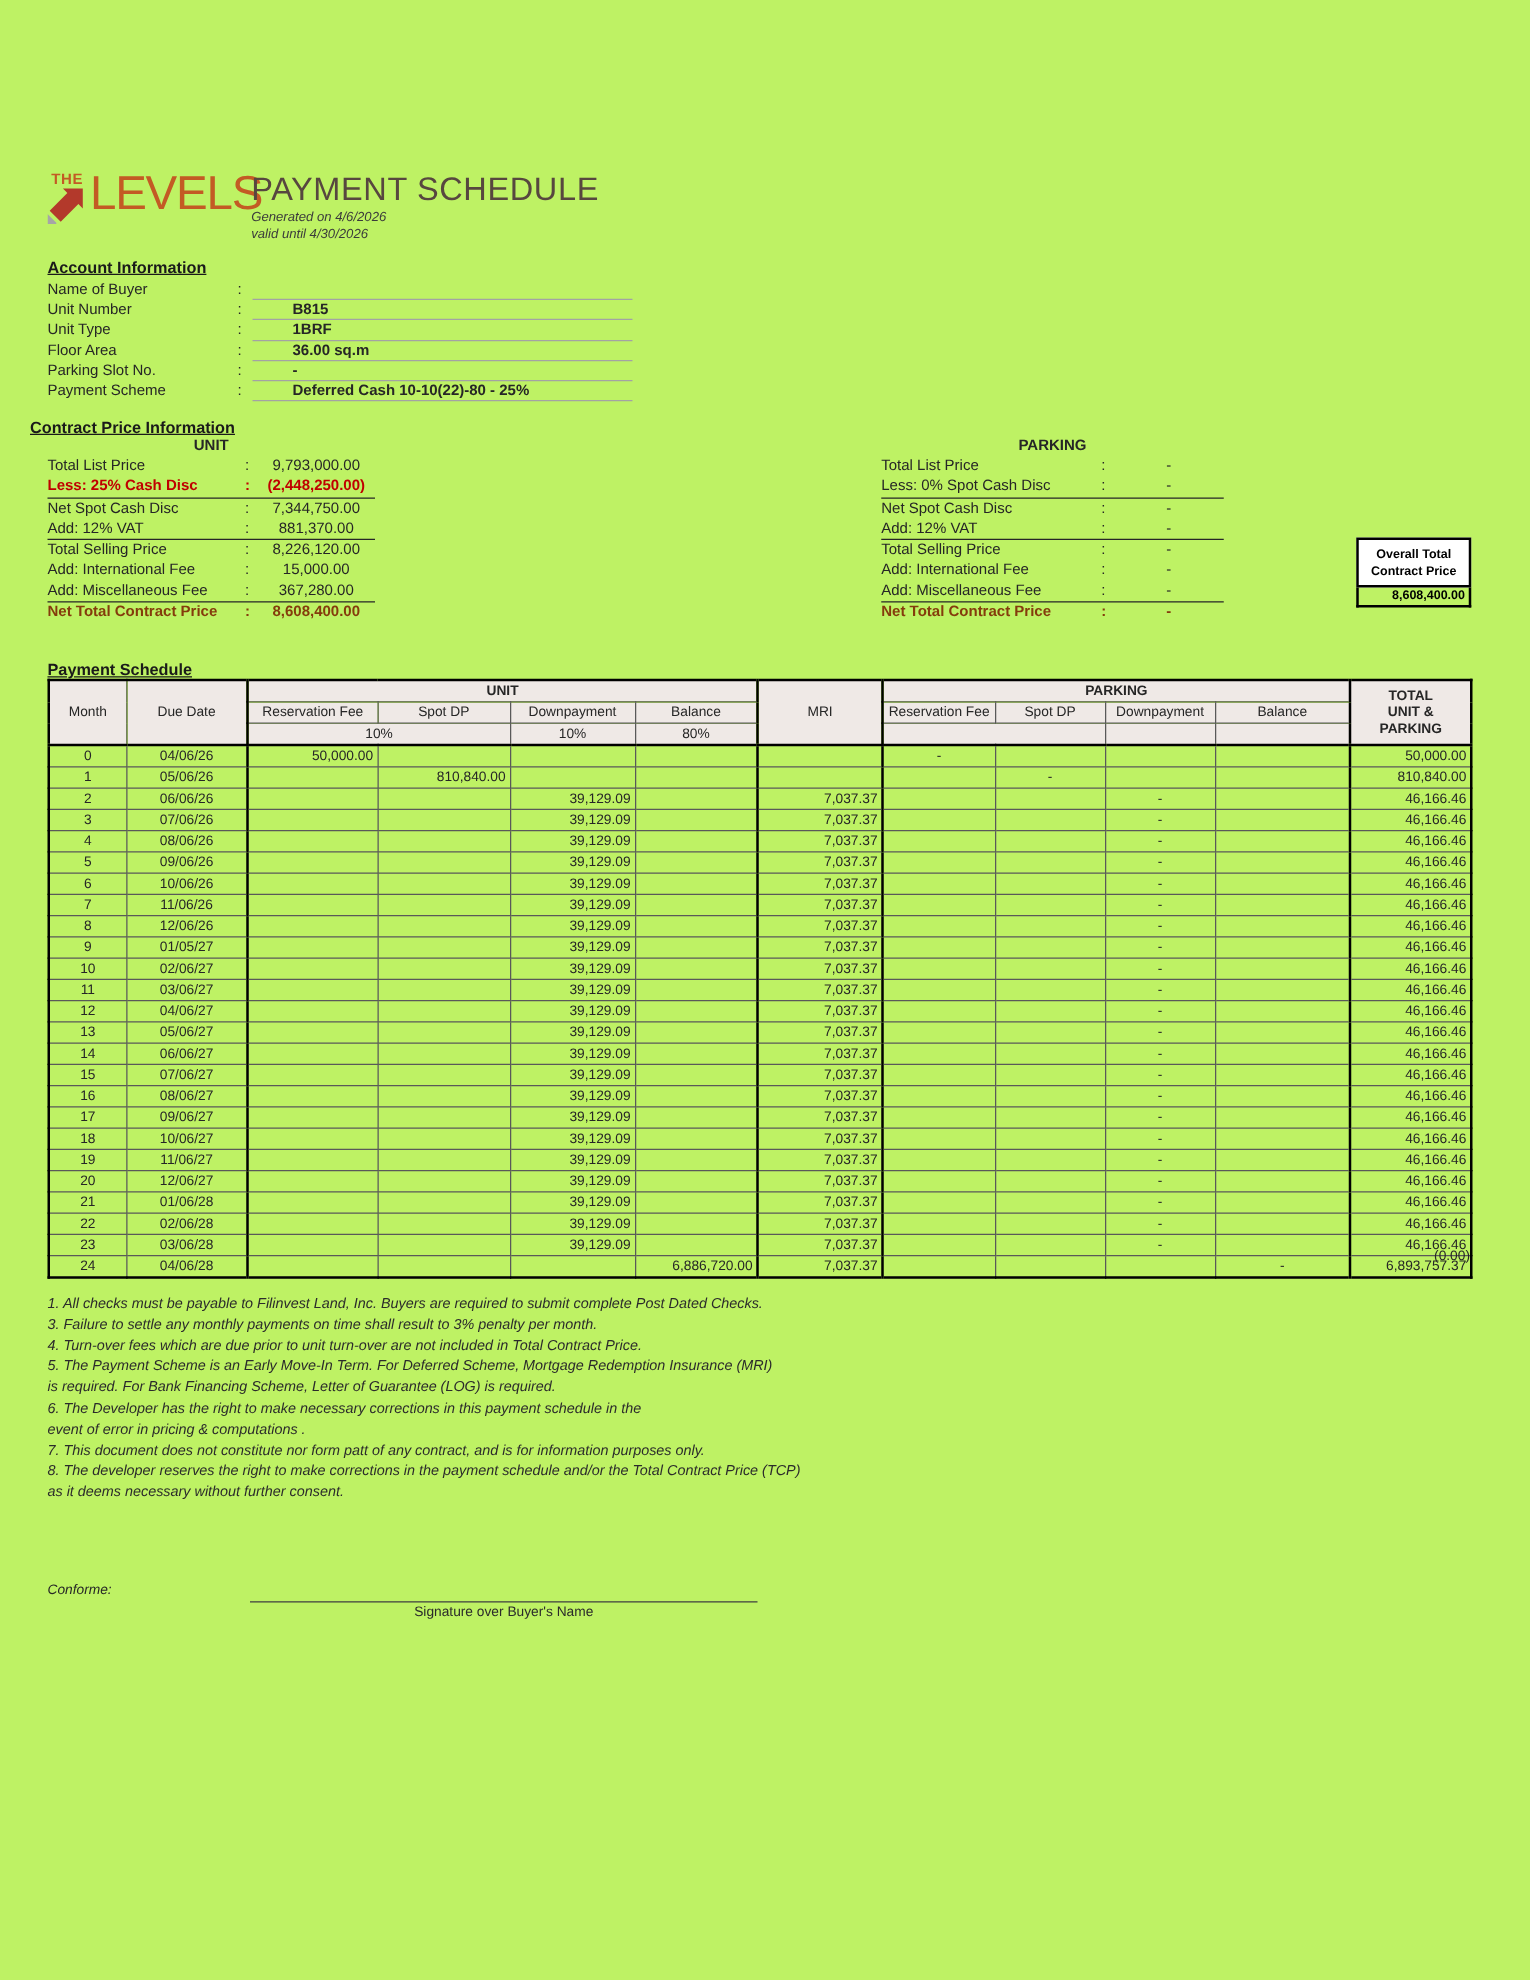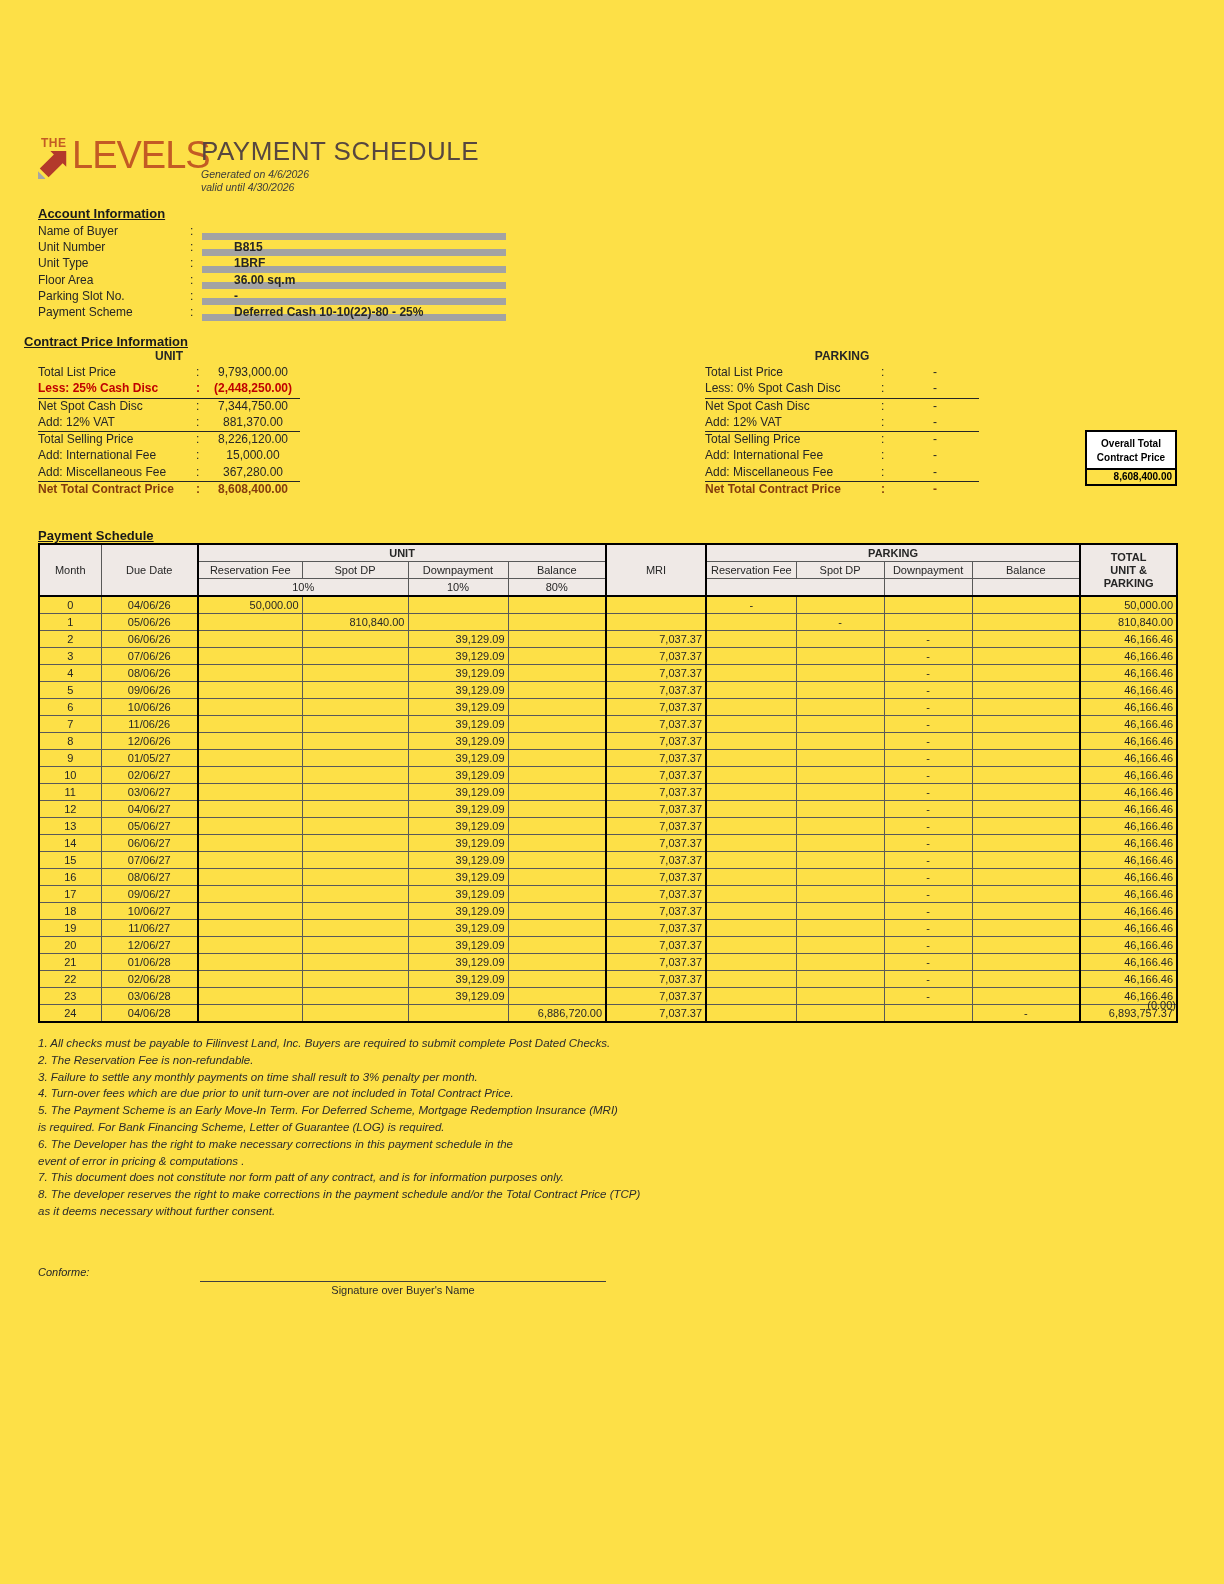--- a/index.html
+++ b/index.html
@@ -1,16 +1,16 @@
 <!DOCTYPE html>
 <html><head>
 <meta charset="utf-8">
 <style>
   html,body{margin:0;padding:0;background:#fff;}
-  #page{position:relative;width:1224px;height:1584px;background:#fde047;
+  #page{position:relative;width:1224px;height:1584px;background:#bef264;
         font-family:"Liberation Sans",sans-serif;color:#262626;overflow:hidden;}
 
   
   .logo{position:absolute;left:38px;top:136px;width:175px;height:58px;}
   .logo-the{position:absolute;left:3px;top:0;font-size:12px;font-weight:bold;color:#C35B24;letter-spacing:.5px;}
   .logo-arrow{position:absolute;left:0;top:13px;}
   .logo-name{position:absolute;left:34px;top:0;font-size:38px;font-weight:normal;color:#C35B24;
              letter-spacing:-1px;line-height:1;}
   .title-block{position:absolute;left:201px;top:138px;}
   .doc-title{font-size:26px;color:#57473F;letter-spacing:.5px;line-height:1;}
@@ -18,21 +18,21 @@
 
   
   .section-head{font-size:13px;font-weight:bold;text-decoration:underline;color:#1a1a1a;}
 
   
   .acct{position:absolute;left:38px;top:206px;width:468px;}
   .acct .section-head{margin-bottom:3px;}
   .acc-row{display:flex;height:16.2px;font-size:12px;line-height:15px;}
   .acc-label{flex:0 0 152px;}
   .acc-colon{flex:0 0 12px;}
-  .acc-field{flex:1;border-bottom:7px solid #a3a3a3;font-weight:bold;padding-left:32px;}
+  .acc-field{flex:1;border-bottom:1px solid #a3a3a3;font-weight:bold;padding-left:32px;}
 
   
   .cpi-head{position:absolute;left:24px;top:334px;}
   .cp-panel{position:absolute;top:349px;font-size:12px;}
   .cp-unit{left:38px;width:262px;}
   .cp-parking{left:705px;width:274px;}
   .cp-title{text-align:center;font-weight:bold;height:16px;line-height:15px;}
   .cp-row{display:flex;height:16.3px;line-height:15.5px;}
   .cp-label{flex:0 0 158px;}
   .cp-parking .cp-label{flex:0 0 176px;}
@@ -639,21 +639,20 @@
           <td class="c-num">6,893,757.37</td>
         </tr>
       </tbody>
   </table>
 
   <div class="residual">(0.00)</div>
 
   <div class="notes">
     <div id="notes-lines">
         <div>1. All checks must be payable to Filinvest Land, Inc. Buyers are required to submit complete Post Dated Checks.</div>
-        <div>2. The Reservation Fee is non-refundable.</div>
         <div>3. Failure to settle any monthly payments on time shall result to 3% penalty per month.</div>
         <div>4. Turn-over fees which are due prior to unit turn-over are not included in Total Contract Price.</div>
         <div>5. The Payment Scheme is an Early Move-In Term. For Deferred Scheme, Mortgage Redemption Insurance (MRI)</div>
         <div>is required. For Bank Financing Scheme, Letter of Guarantee (LOG) is required.</div>
         <div>6. The Developer has the right to make necessary corrections in this payment schedule in the</div>
         <div>event of error in pricing &amp; computations .</div>
         <div>7. This document does not constitute nor form patt of any contract, and is for information purposes only.</div>
         <div>8. The developer reserves the right to make corrections in the payment schedule and/or the Total Contract Price (TCP)</div>
         <div>as it deems necessary without further consent.</div>
       </div>

